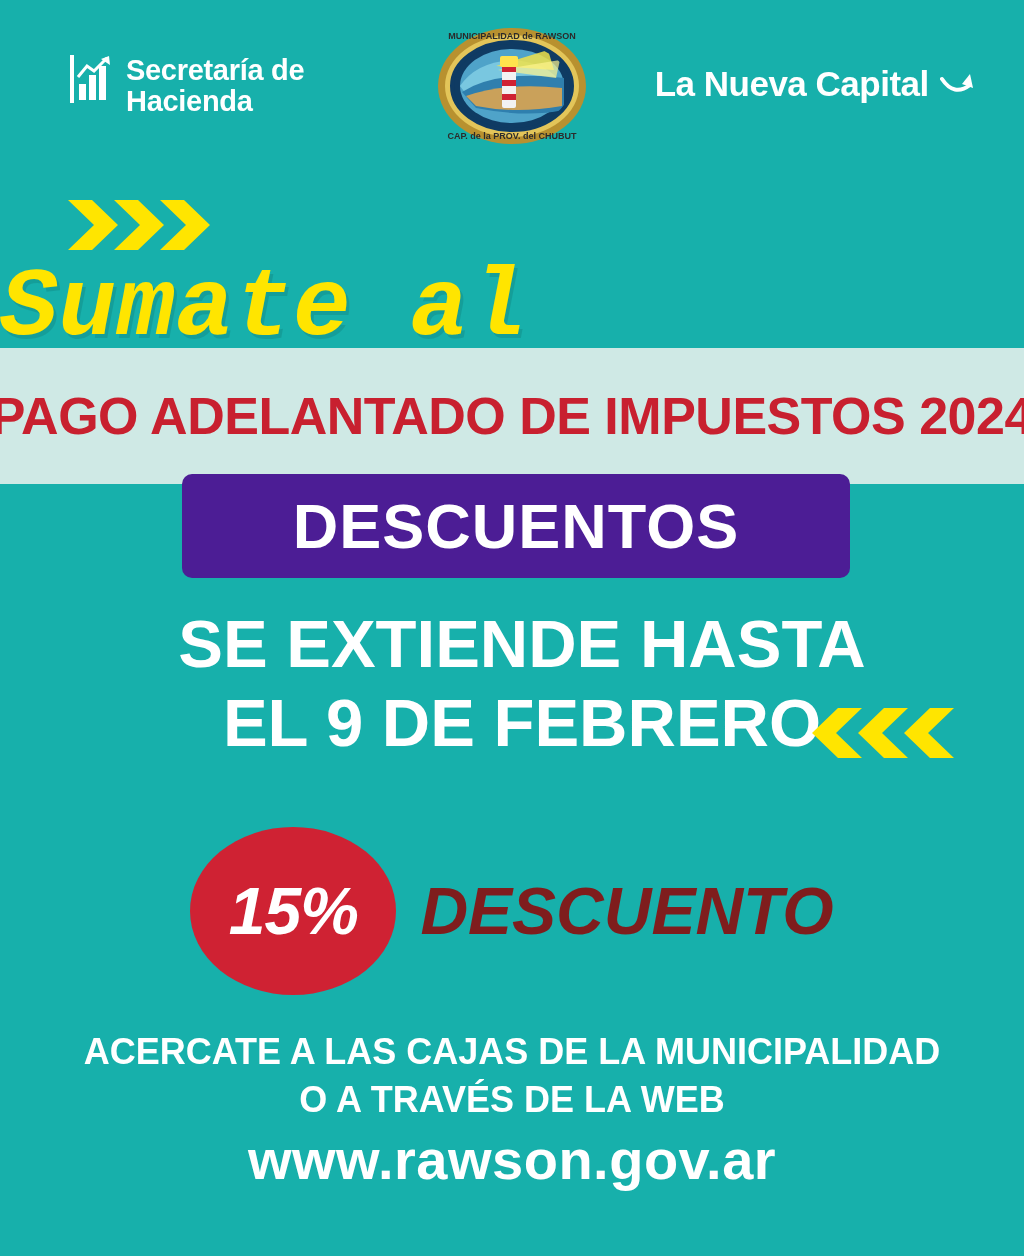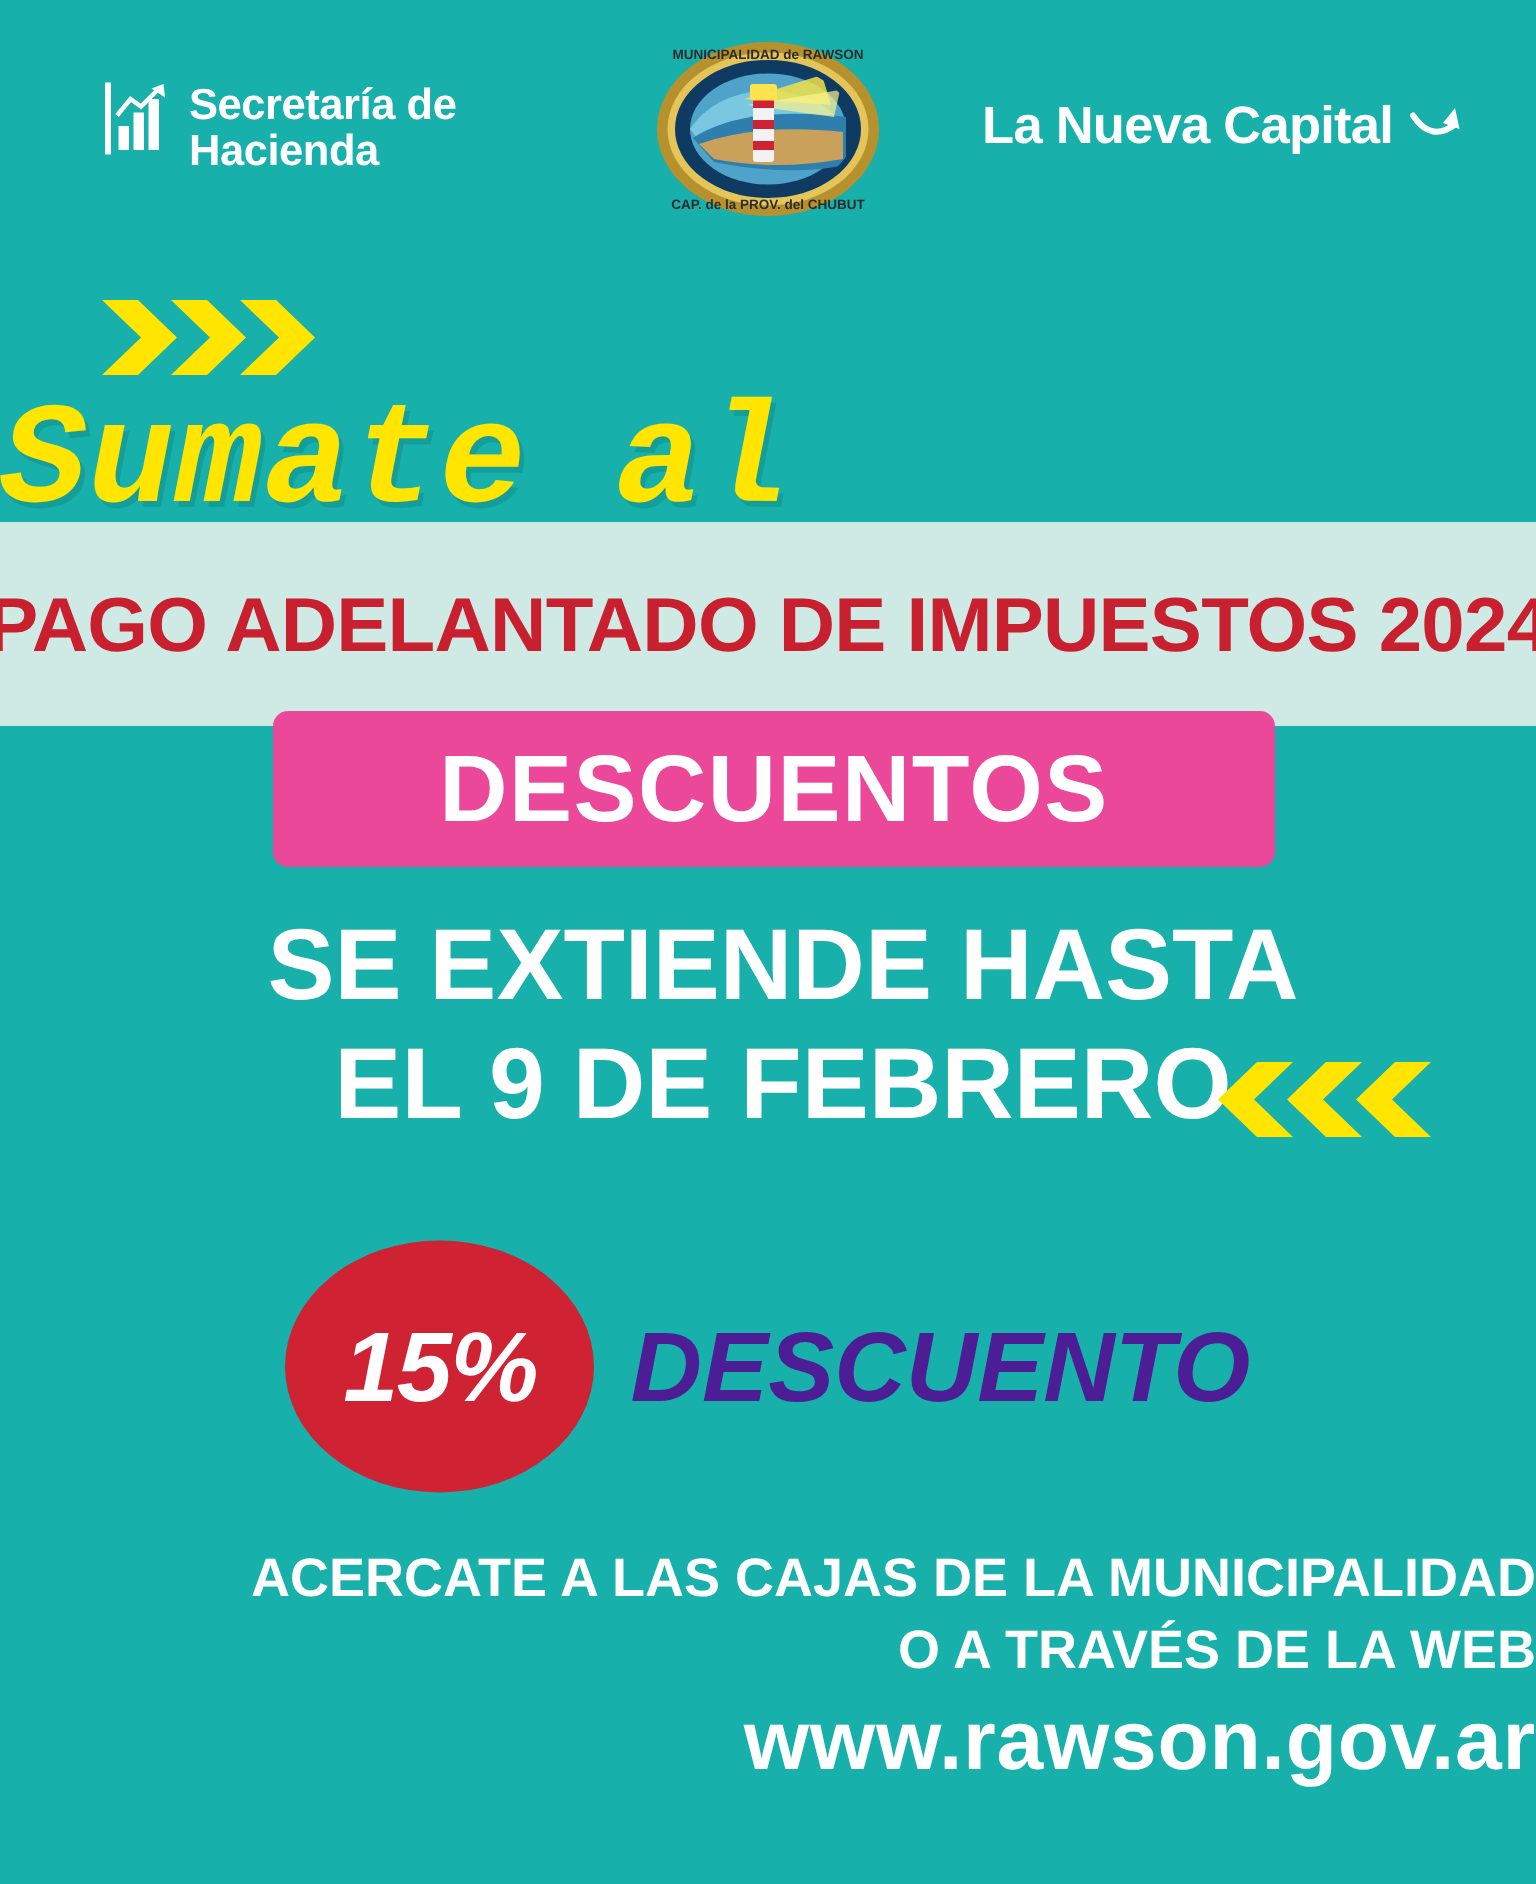--- a/index.html
+++ b/index.html
@@ -143,21 +143,21 @@
     white-space: nowrap;
     transform: scaleX(1.02);
   }
 
   .descuentos-box {
     position: absolute;
     top: 474px;
     left: 182px;
     width: 668px;
     height: 104px;
-    background: #ec4899;
+    background: #4c1d95;
     border-radius: 10px;
     display: flex;
     align-items: center;
     justify-content: center;
   }
   .descuentos-text {
     color: #ffffff;
     font-weight: bold;
     font-size: 63px;
     letter-spacing: 1px;
@@ -199,32 +199,32 @@
     margin-right: 24px;
     flex: none;
   }
   .discount-circle span {
     color: #ffffff;
     font-weight: bold;
     font-size: 66px;
     letter-spacing: -1px;
   }
   .discount-word {
-    color: #4c1d95;
+    color: #7f1d1d;
     font-weight: bold;
     font-size: 66px;
     letter-spacing: 0px;
   }
 
   .footer {
     position: absolute;
     top: 1028px;
     left: 0;
     right: 0;
-    text-align: right;
+    text-align: center;
   }
   .footer-line {
     color: #ffffff;
     font-weight: bold;
     font-size: 36px;
     line-height: 1.32;
     letter-spacing: 0px;
   }
   .footer-url {
     margin-top: 4px;

